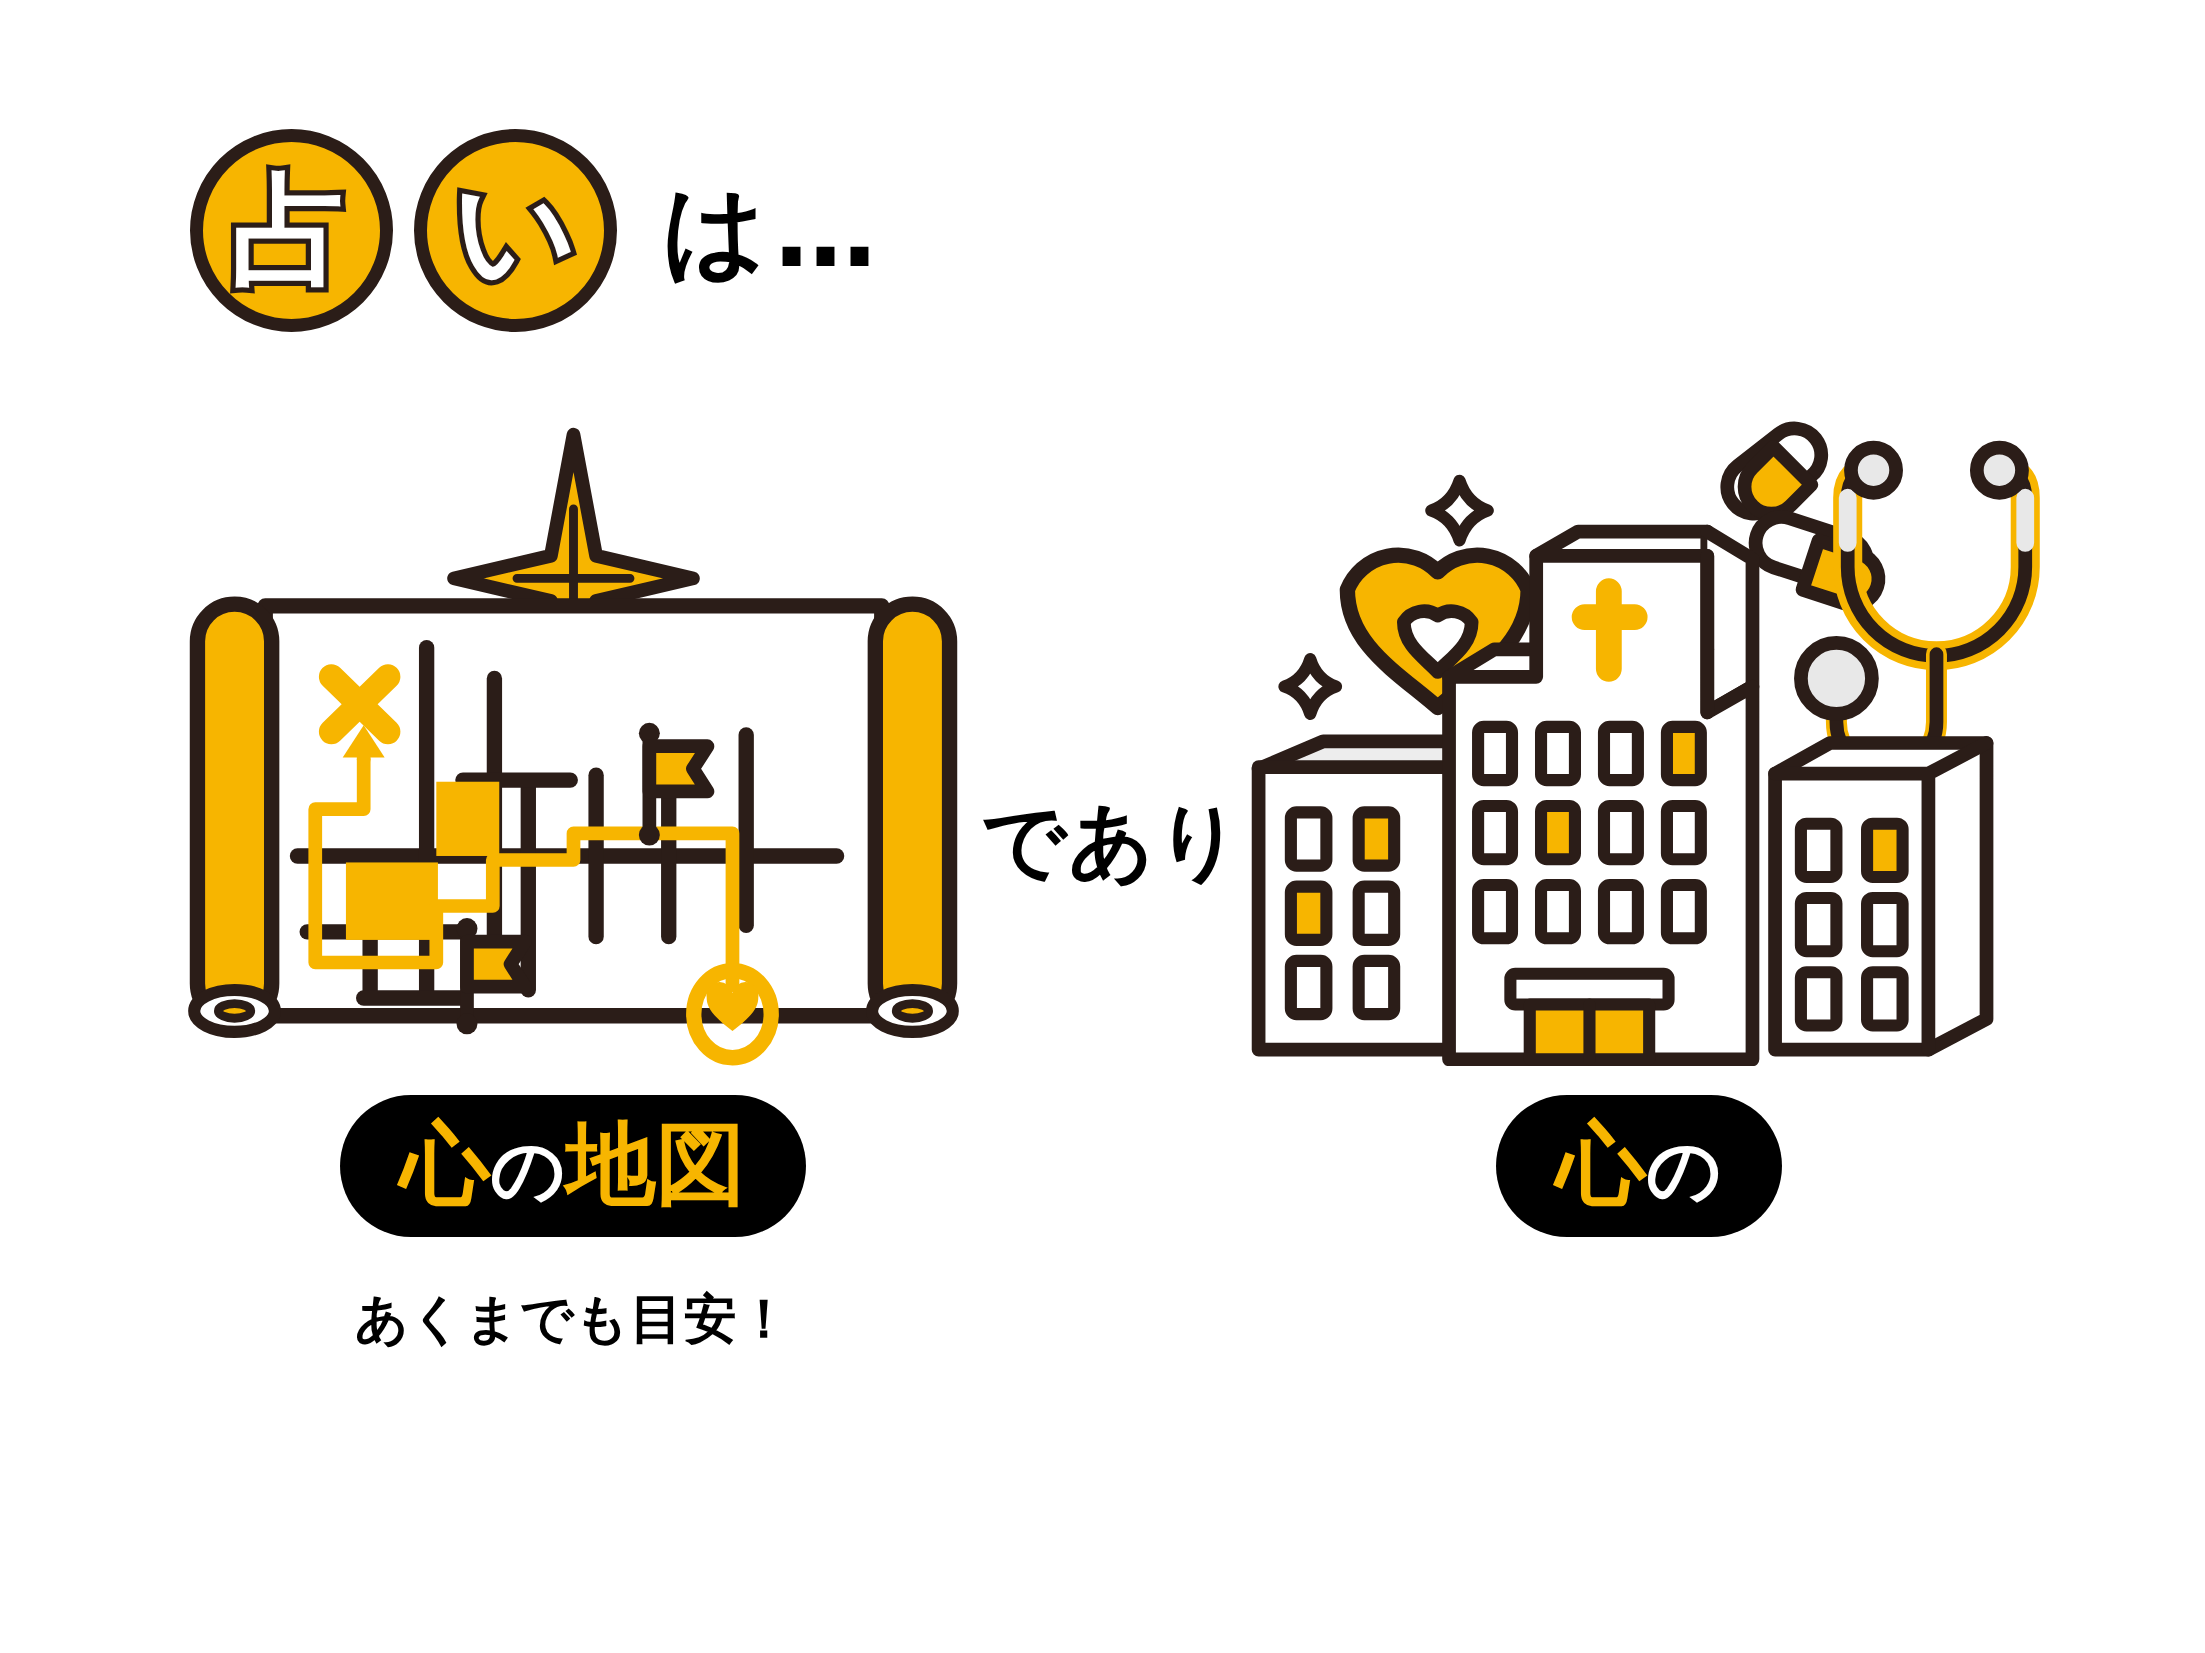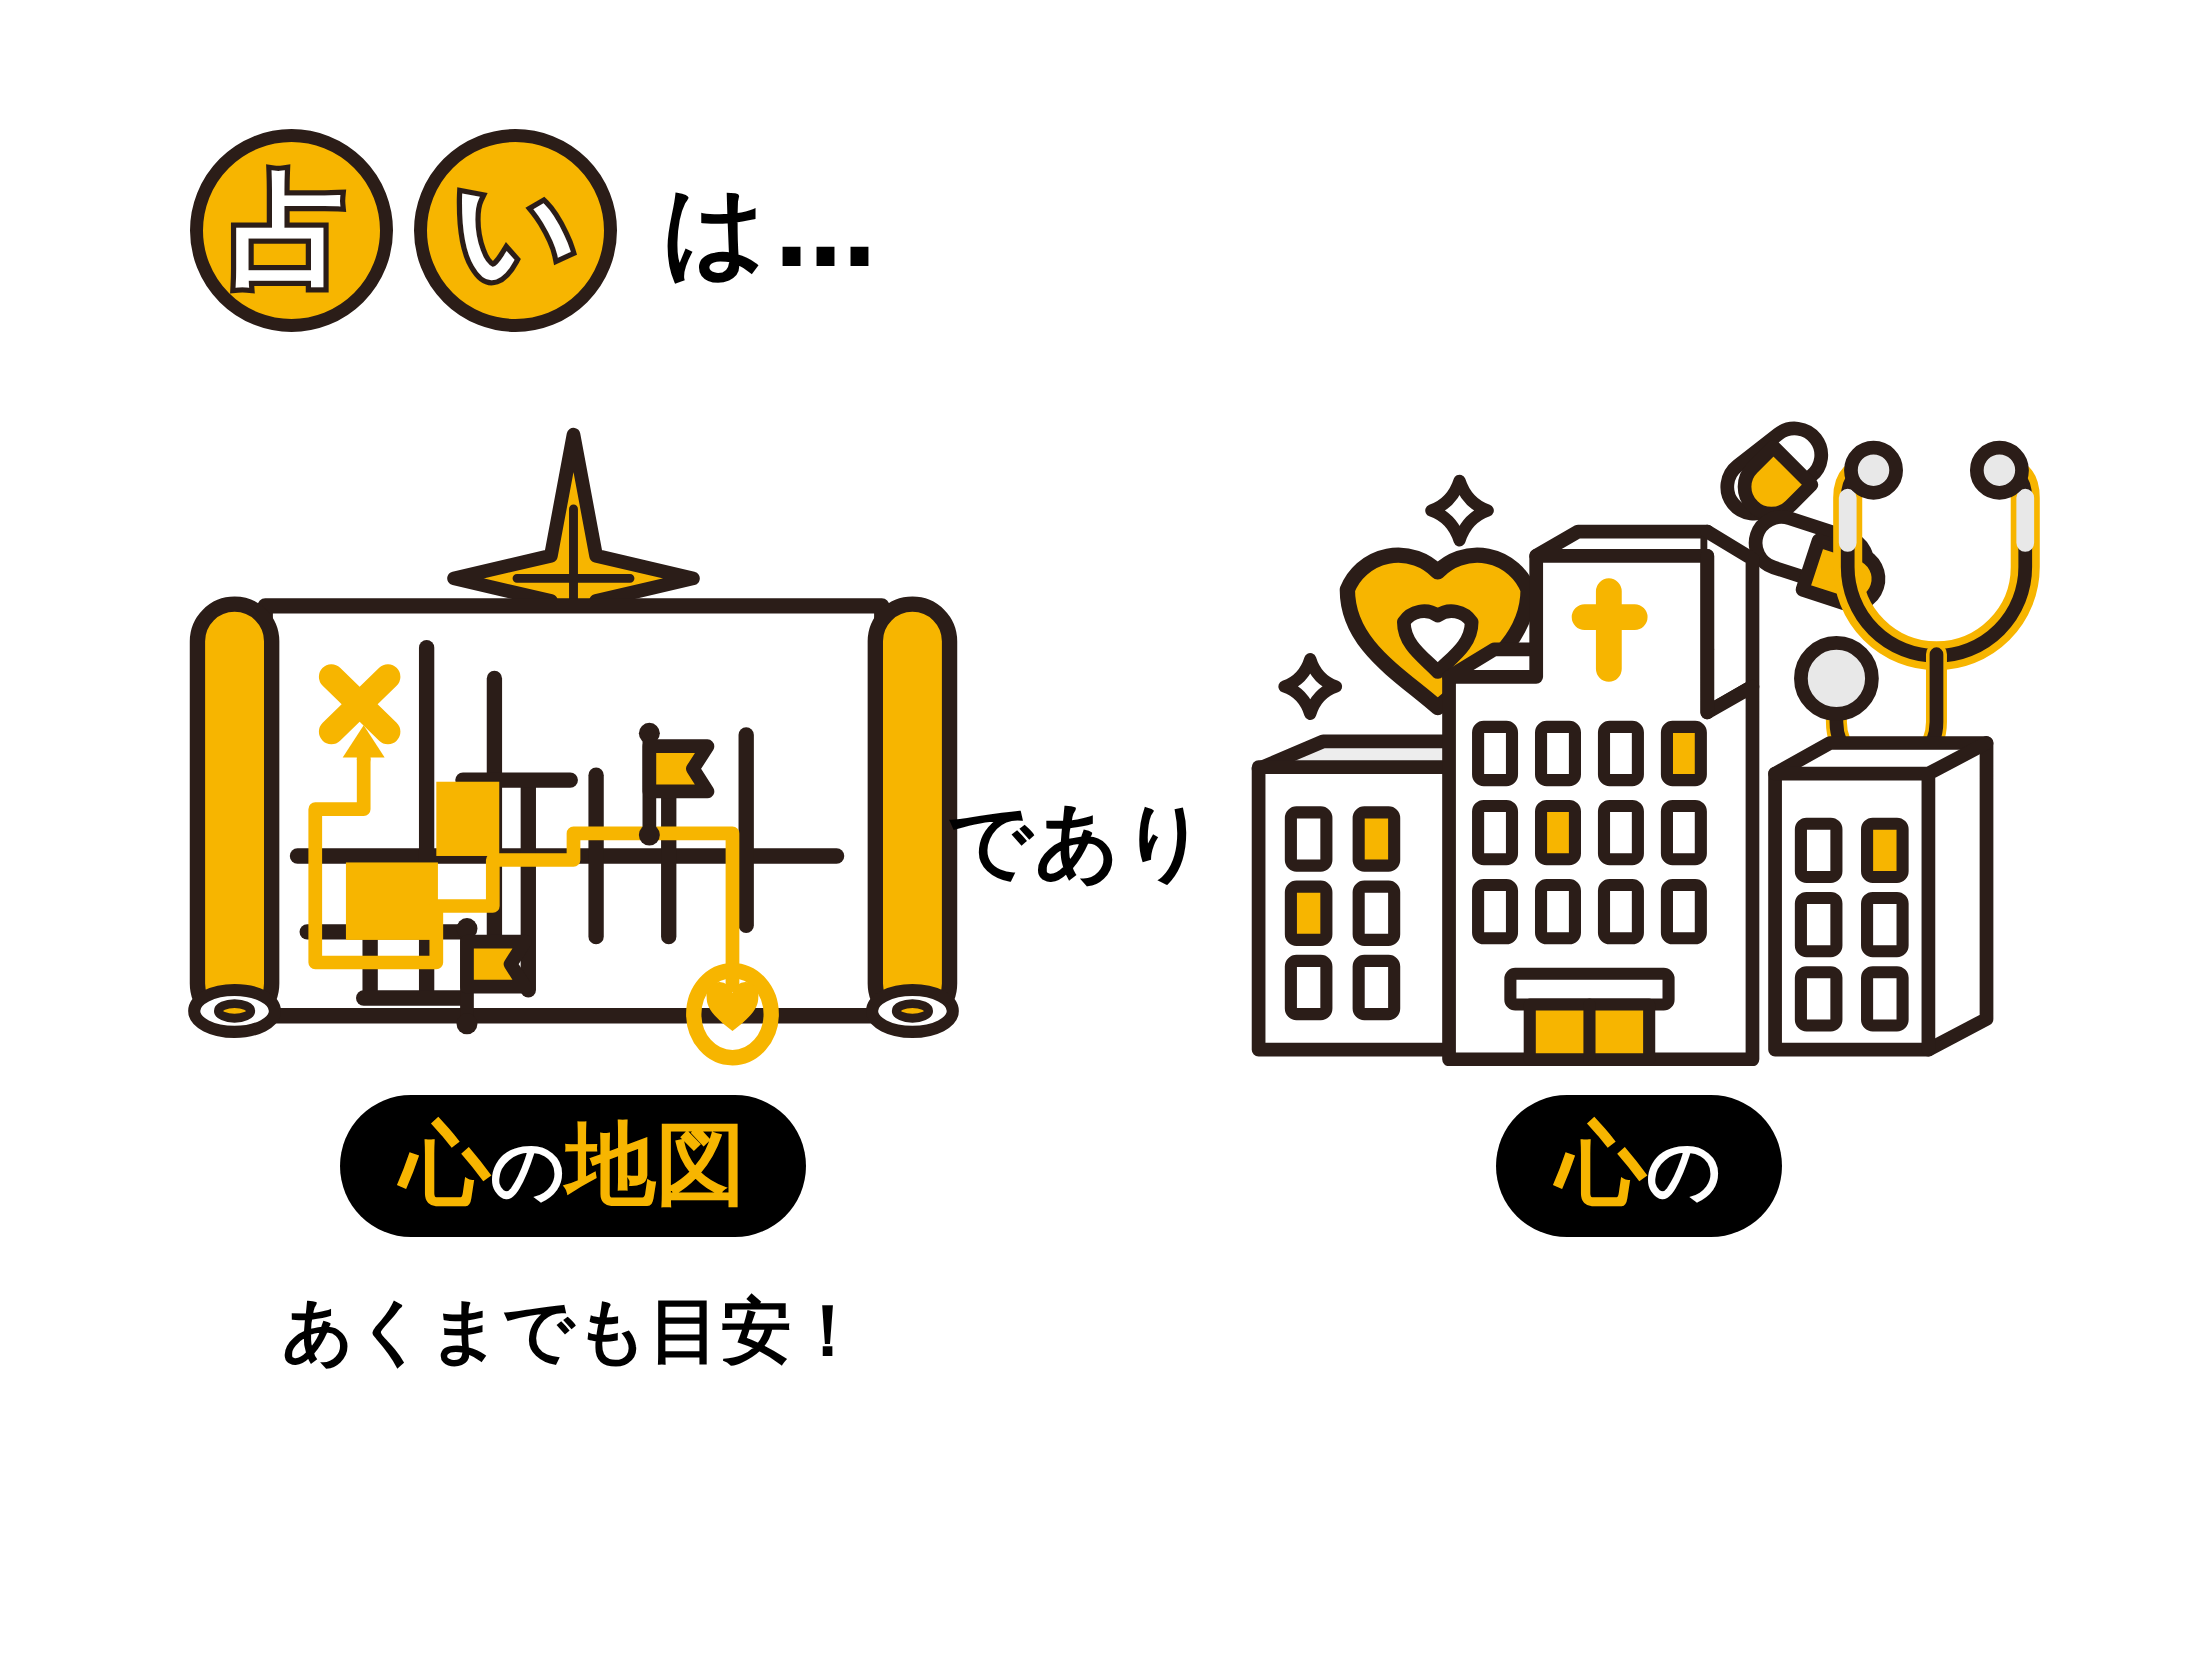--- a/index.html
+++ b/index.html
@@ -96,32 +96,32 @@
     font-family: "DejaVu Serif", "Liberation Serif", serif;
   }
   .pill .y { color: #F7B500; }
   .pill .w { color: #ffffff; font-size: 74px; }
 
   
   .caption {
     margin-top: 45px;
     text-align: center;
     color: #000000;
-    font-size: 71px;
+    font-size: 53px;
     font-weight: 700;
     line-height: 1.38;
     letter-spacing: 0.8px;
     white-space: nowrap;
   }
   .caption div { display: block; }
 
   
   #connector {
     position: absolute;
-    left: 947px;
+    left: 981px;
     top: 799px;
     font-size: 84px;
     font-weight: 700;
     line-height: 1;
     color: #000000;
     letter-spacing: 1.6px;
     white-space: nowrap;
   }
 </style>
 </head>

